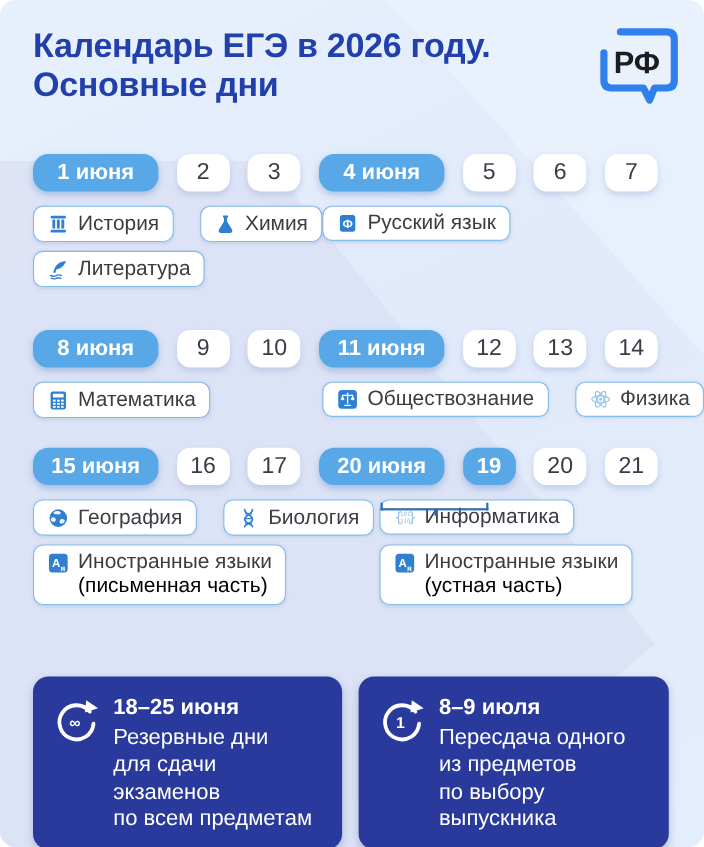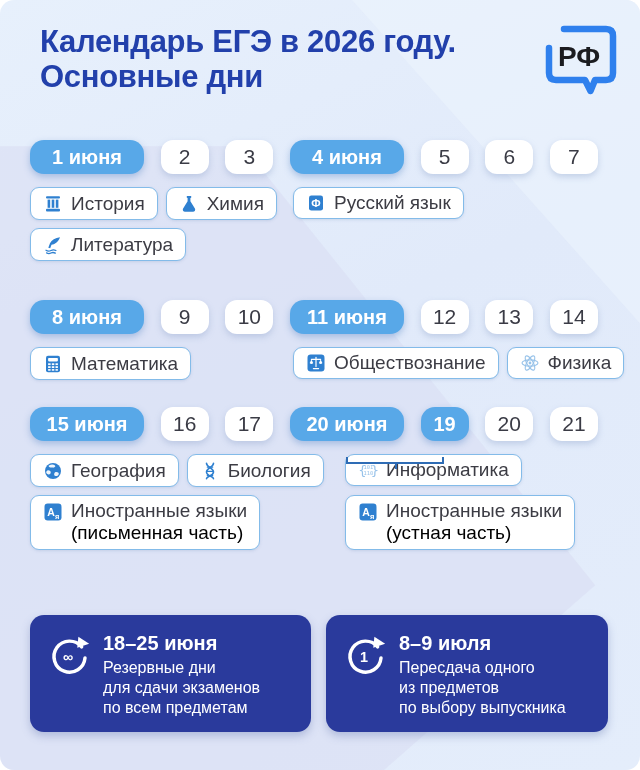--- a/index.html
+++ b/index.html
@@ -16,35 +16,35 @@
   html,body{background:#fff}
   body{font-family:"Liberation Sans","DejaVu Sans",sans-serif;}
   .canvas{
     position:relative;width:640px;height:770px;overflow:hidden;border-radius:14px;
     background:linear-gradient(155deg,#e7f0fc 0%,#e1eafa 45%,#e4edfb 100%);
   }
   .band{position:absolute;inset:0;pointer-events:none}
   .band.b1{background:#d8dcf2;opacity:.55;clip-path:polygon(0 19%,38% 19%,93% 76%,60% 100%,0 100%)}
   .band.b2{background:#eef5fe;opacity:.5;clip-path:polygon(55% 0,100% 0,100% 42%)}
   
-  .header{position:absolute;top:24px;left:40px;width:480px}
+  .header{position:absolute;top:24px;left:30px;width:480px}
   .title{color:var(--title-blue);font-size:31px;font-weight:800;line-height:1.14;letter-spacing:-.3px}
   .title span{display:block}
   .logo{position:absolute;top:22px;right:20px;width:78px;height:74px}
   
   .week{position:absolute;left:30px;width:568px}
   .week1{top:140px}.week2{top:300px}.week3{top:407px}
   .days-row{display:flex;justify-content:space-between}
   .cell{height:34px;display:flex;align-items:center;justify-content:center;border-radius:12px}
   .cell.num{width:48px;background:#fff;color:#3a3b45;font-size:21px;box-shadow:0 3px 6px rgba(130,152,195,.35)}
   .cell.date{width:114px}
   .cell.hl{background:var(--accent-blue);color:#fff;font-weight:bold;font-size:20px;border-radius:14px;box-shadow:0 3px 7px rgba(96,140,200,.45)}
   .subject-line{position:relative;display:flex;margin-top:13px;min-height:33px}
   .subject-line + .subject-line{margin-top:8px}
-  .grp{display:flex;gap:8px}
+  .grp{display:flex;gap:24px}
   .grp.g2{position:absolute;top:0}
   .chip{display:flex;align-items:center;background:#fff;border:1.5px solid var(--chip-border);
         border-radius:9px;padding:4px 12px;color:#3c3c44;font-size:19px;line-height:1.15;
         box-shadow:0 1px 3px rgba(140,160,200,.3);white-space:nowrap}
   .chip .icn{width:20px;height:20px;flex:0 0 20px;margin-right:8px;color:var(--icon-blue);display:inline-flex}
   .chip .icn.light{color:var(--icon-light)}
   .chip.two{align-items:flex-start;padding-top:4px;padding-bottom:5px}
   .chip.two .icn{margin-top:2px}
   .chip-text{display:flex;flex-direction:column}
   .chip-sub{color:#000000}
@@ -52,21 +52,21 @@
            border-left:2px solid var(--bracket);border-right:2px solid var(--bracket);border-bottom:2px solid var(--bracket)}
   .bracket::after{content:'';position:absolute;left:50%;top:7px;width:2px;height:5px;background:var(--bracket)}
   
   .footer{position:absolute;left:30px;top:615px;width:578px;display:flex;gap:15px}
   .fcard{background:var(--dark-card);border-radius:14px;color:#fff;display:flex;padding:17px 14px 15px 16px;
          box-shadow:0 4px 8px rgba(90,110,170,.35)}
   .fcard.left{width:281px}
   .fcard.right{flex:1}
   .ficn{width:46px;height:46px;flex:0 0 46px;margin-right:11px;margin-top:2px}
   .ftitle{font-size:20px;font-weight:bold;margin-bottom:3px}
-  .fbody{font-size:16px;line-height:1.24;white-space:pre-line}
+  .fbody{font-size:20px;line-height:1.24;white-space:pre-line}
 </style>
 </head>
 <body>
 
 <div class="canvas">
   <div class="band b1"></div>
   <div class="band b2"></div>
 
   <div class="header">
     <h1 class="title">

